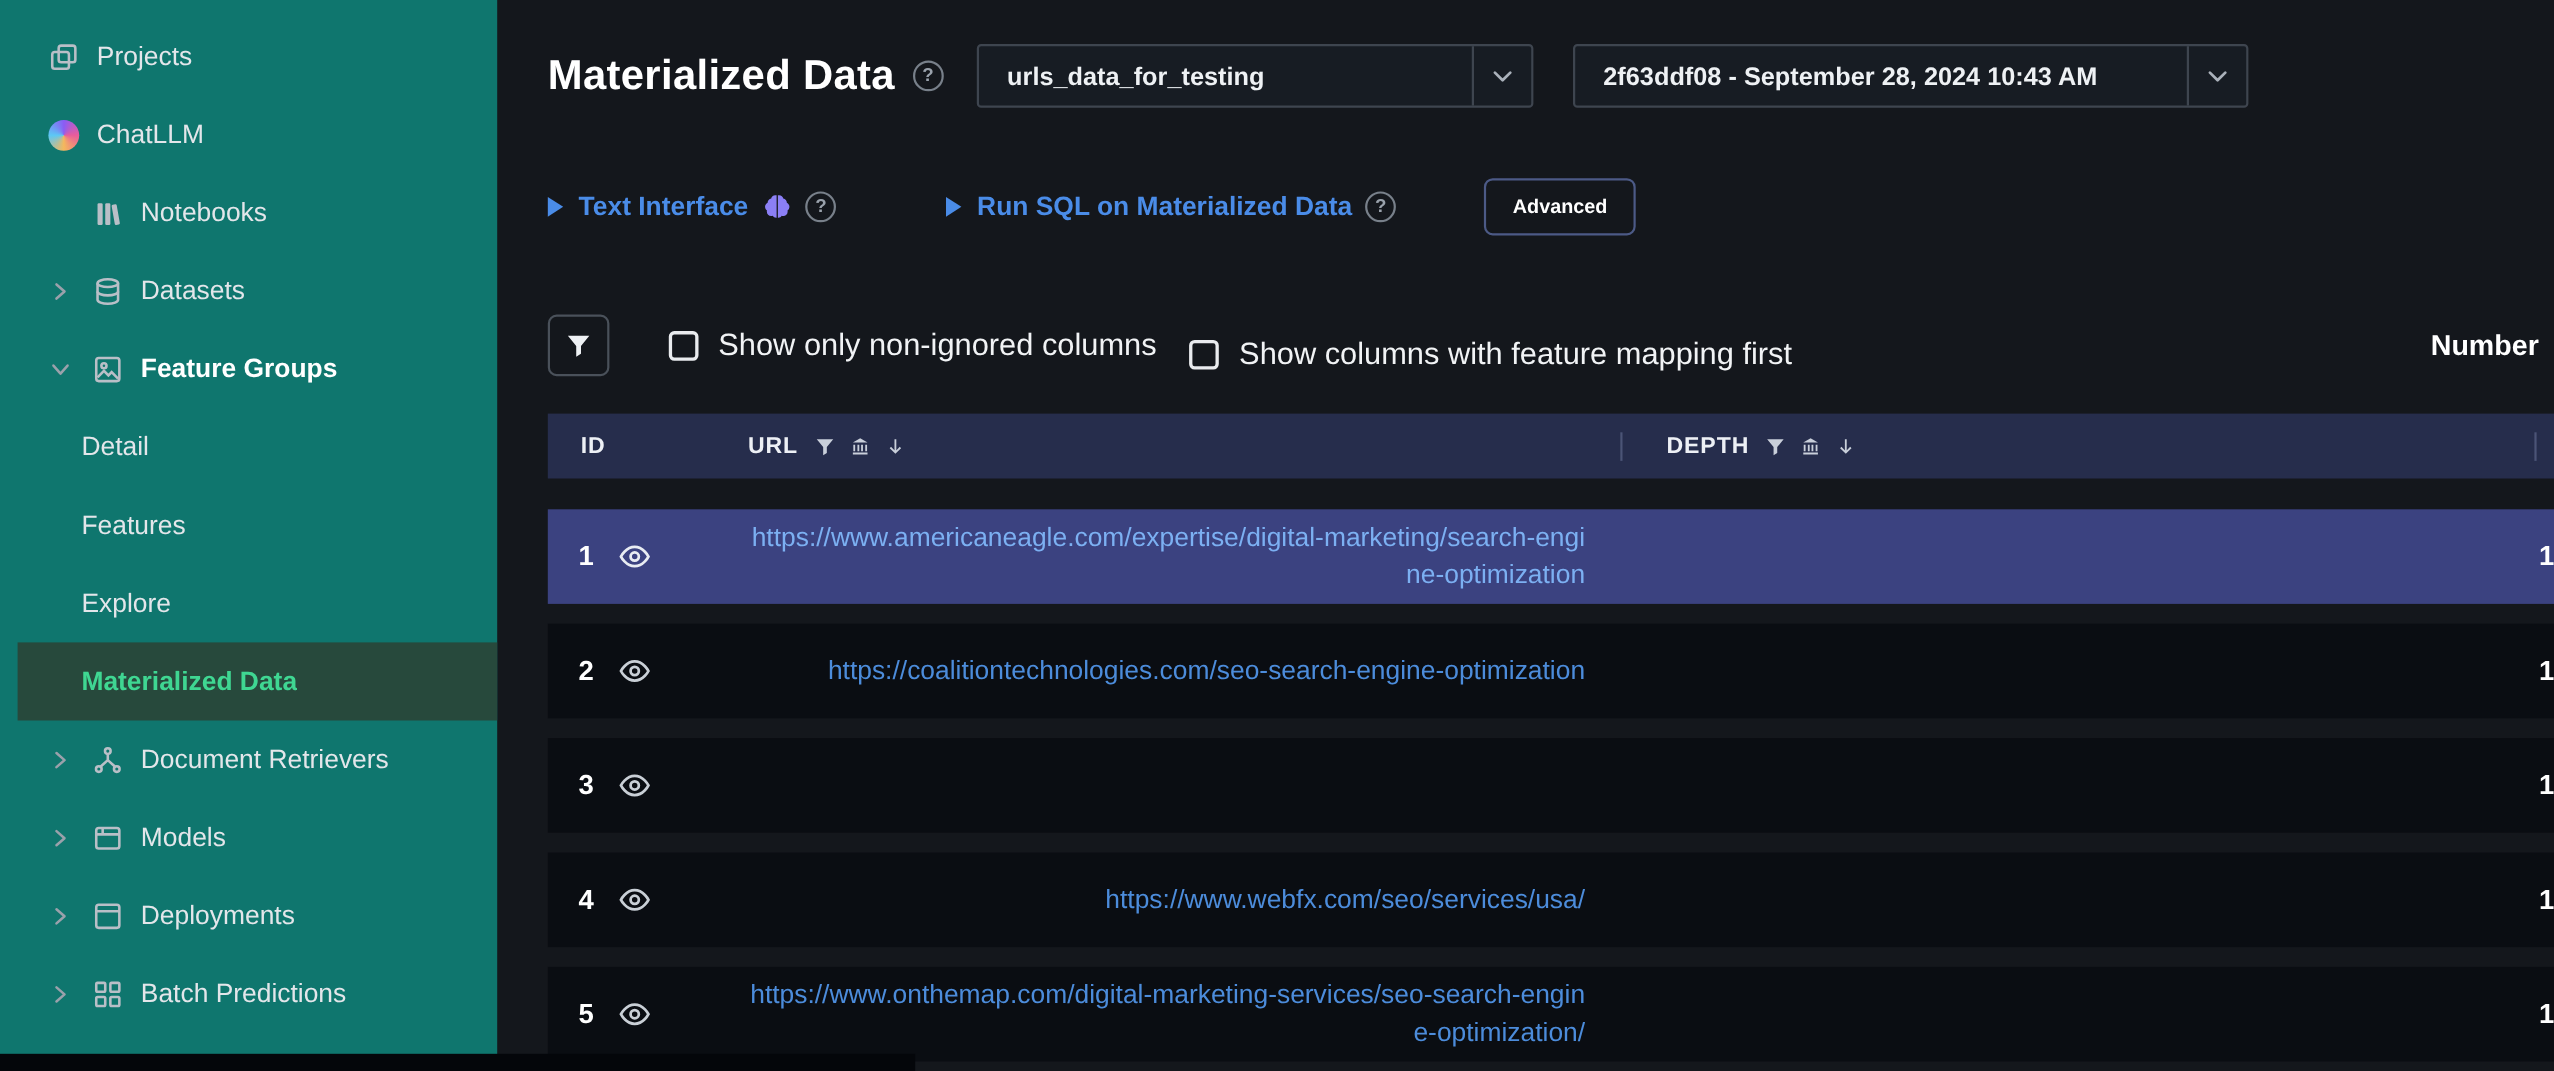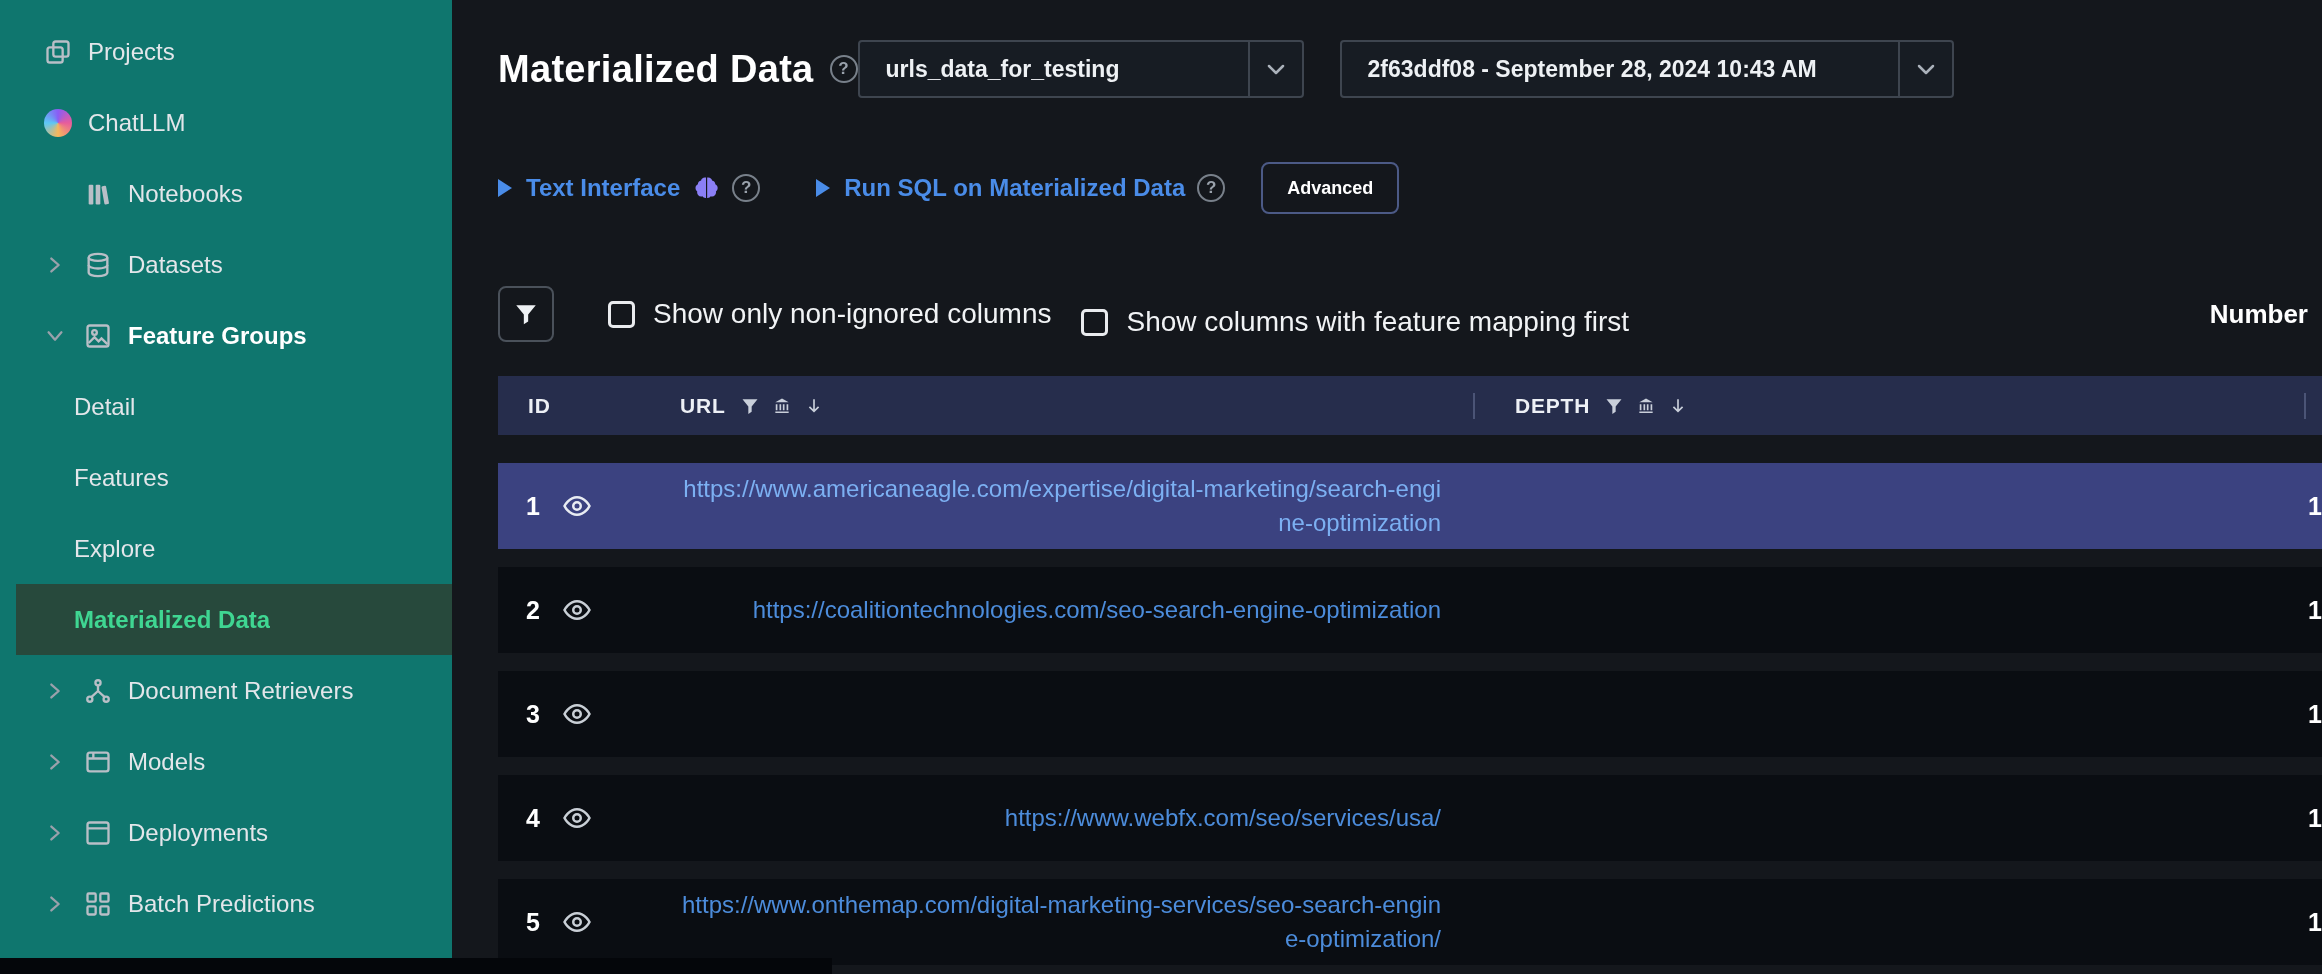--- a/index.html
+++ b/index.html
@@ -33,24 +33,24 @@
   .main { flex:1; padding-left:46px; position:relative; overflow:hidden; }
 
   .title-row { display:flex; align-items:center; margin-top:40px; }
   .page-title { font-size:38px; font-weight:700; color:#ffffff; letter-spacing:0.3px; white-space:nowrap; }
   .help-circle { width:28px; height:28px; min-width:28px; border:2px solid #78808a; border-radius:50%; display:inline-flex; align-items:center; justify-content:center; font-size:17px; font-weight:700; color:#9aa2ac; margin-left:16px; cursor:pointer; }
 
   .select { height:58px; border:2px solid #3e454f; border-radius:4px; background:#171c23; display:flex; align-items:center; color:#eef1f4; font-size:23px; font-weight:700; cursor:pointer; }
   .select .sel-text { padding:0 26px; white-space:nowrap; overflow:hidden; text-overflow:ellipsis; flex:1; }
   .sel-chevron { border-left:2px solid #3e454f; width:54px; height:100%; display:flex; align-items:center; justify-content:center; color:#aab1ba; flex-shrink:0; }
   .sel-chevron svg { width:24px; height:24px; }
-  .select.fg { width:446px; }
+  .select.fg { margin-left:30px; width:506px; }
   .select.version { margin-left:36px; width:614px; }
 
-  .actions-row { display:flex; align-items:center; margin-top:64px; }
+  .actions-row { display:flex; align-items:center; margin-top:64px;gap:44px; }
   .link-item { display:flex; align-items:center; color:#4a8ce8; font-size:24px; font-weight:700; cursor:pointer; white-space:nowrap; }
   .tri { width:0; height:0; border-left:14px solid #4a8ce8; border-top:9px solid transparent; border-bottom:9px solid transparent; margin-right:14px; }
   .brain-icon { margin-left:12px; display:inline-flex; }
   .brain-icon svg { width:28px; height:28px; }
   .link-item .help-circle { margin-left:12px; }
   .link-item + .link-item { margin-left:56px; }
   .advanced-btn { margin-left:36px; height:52px; padding:0 24px; background:transparent; border:2px solid #4c5a86; border-radius:8px; color:#ffffff; font-size:18px; font-weight:700; font-family:inherit; cursor:pointer; white-space:nowrap; }
 
   .filter-row { display:flex; align-items:center; margin-top:72px; position:relative; }
   .filter-btn { width:56px; height:56px; border:2px solid #4a515a; border-radius:8px; background:transparent; color:#eef1f4; display:flex; align-items:center; justify-content:center; cursor:pointer; flex-shrink:0; }

